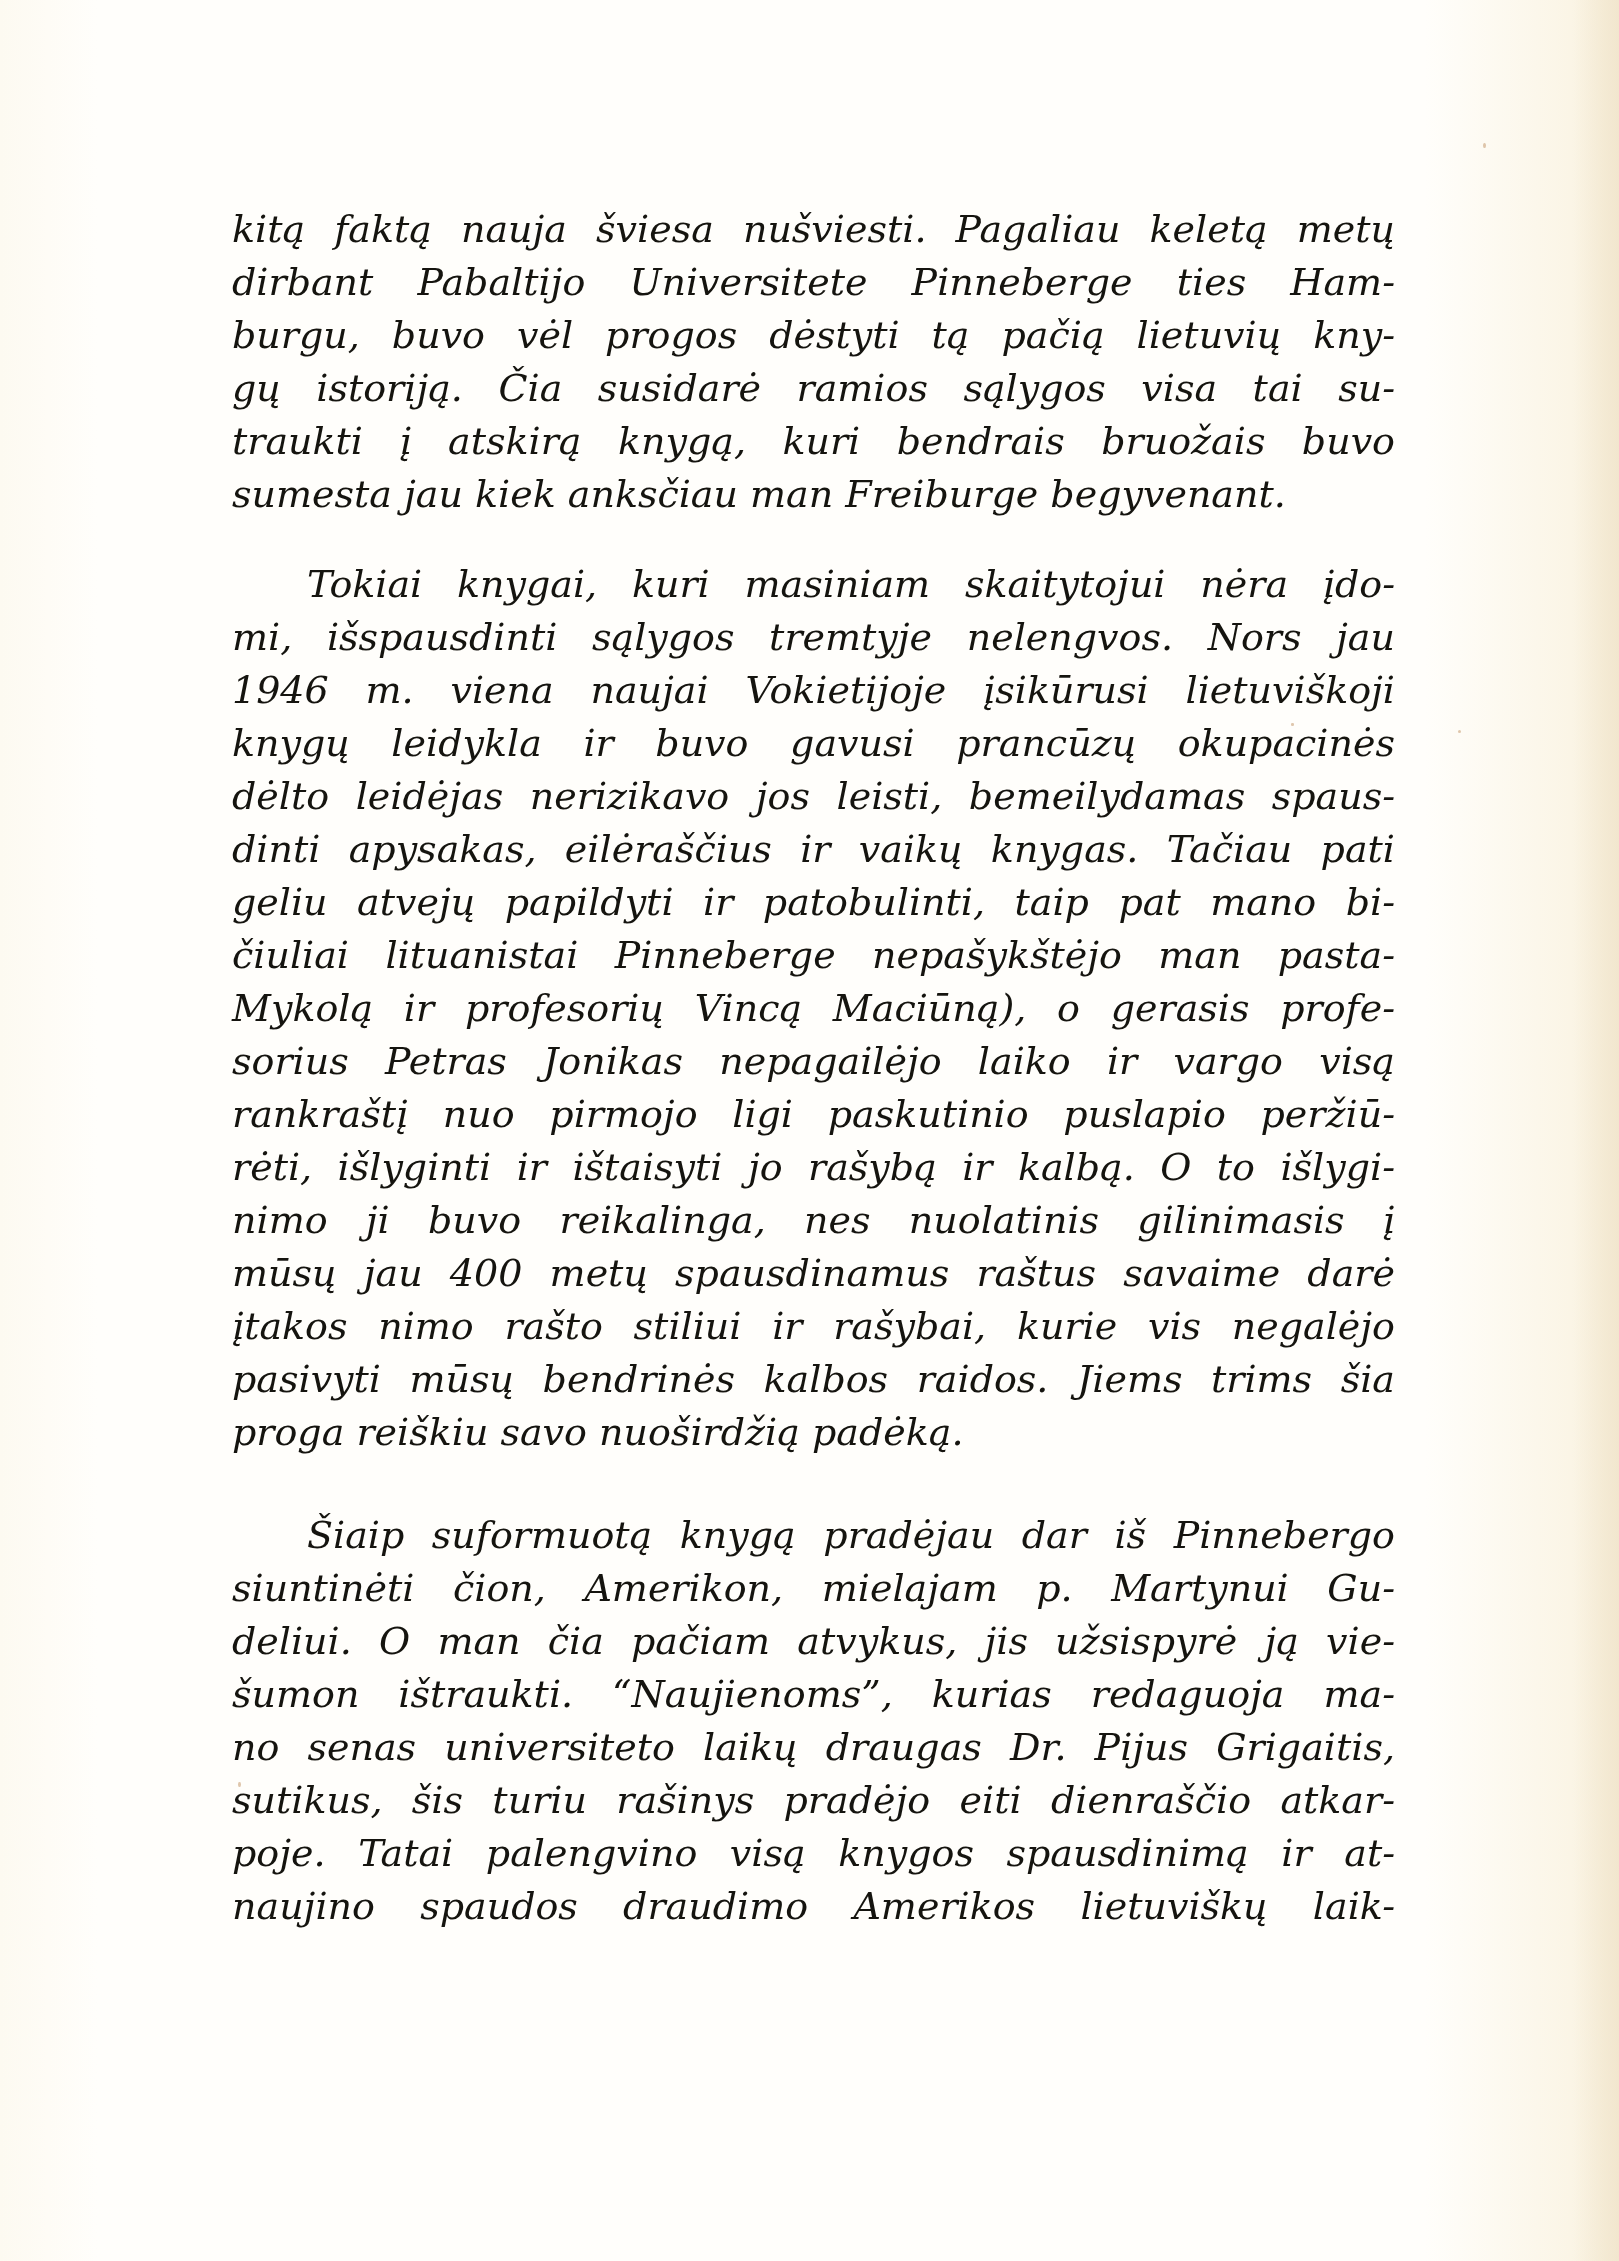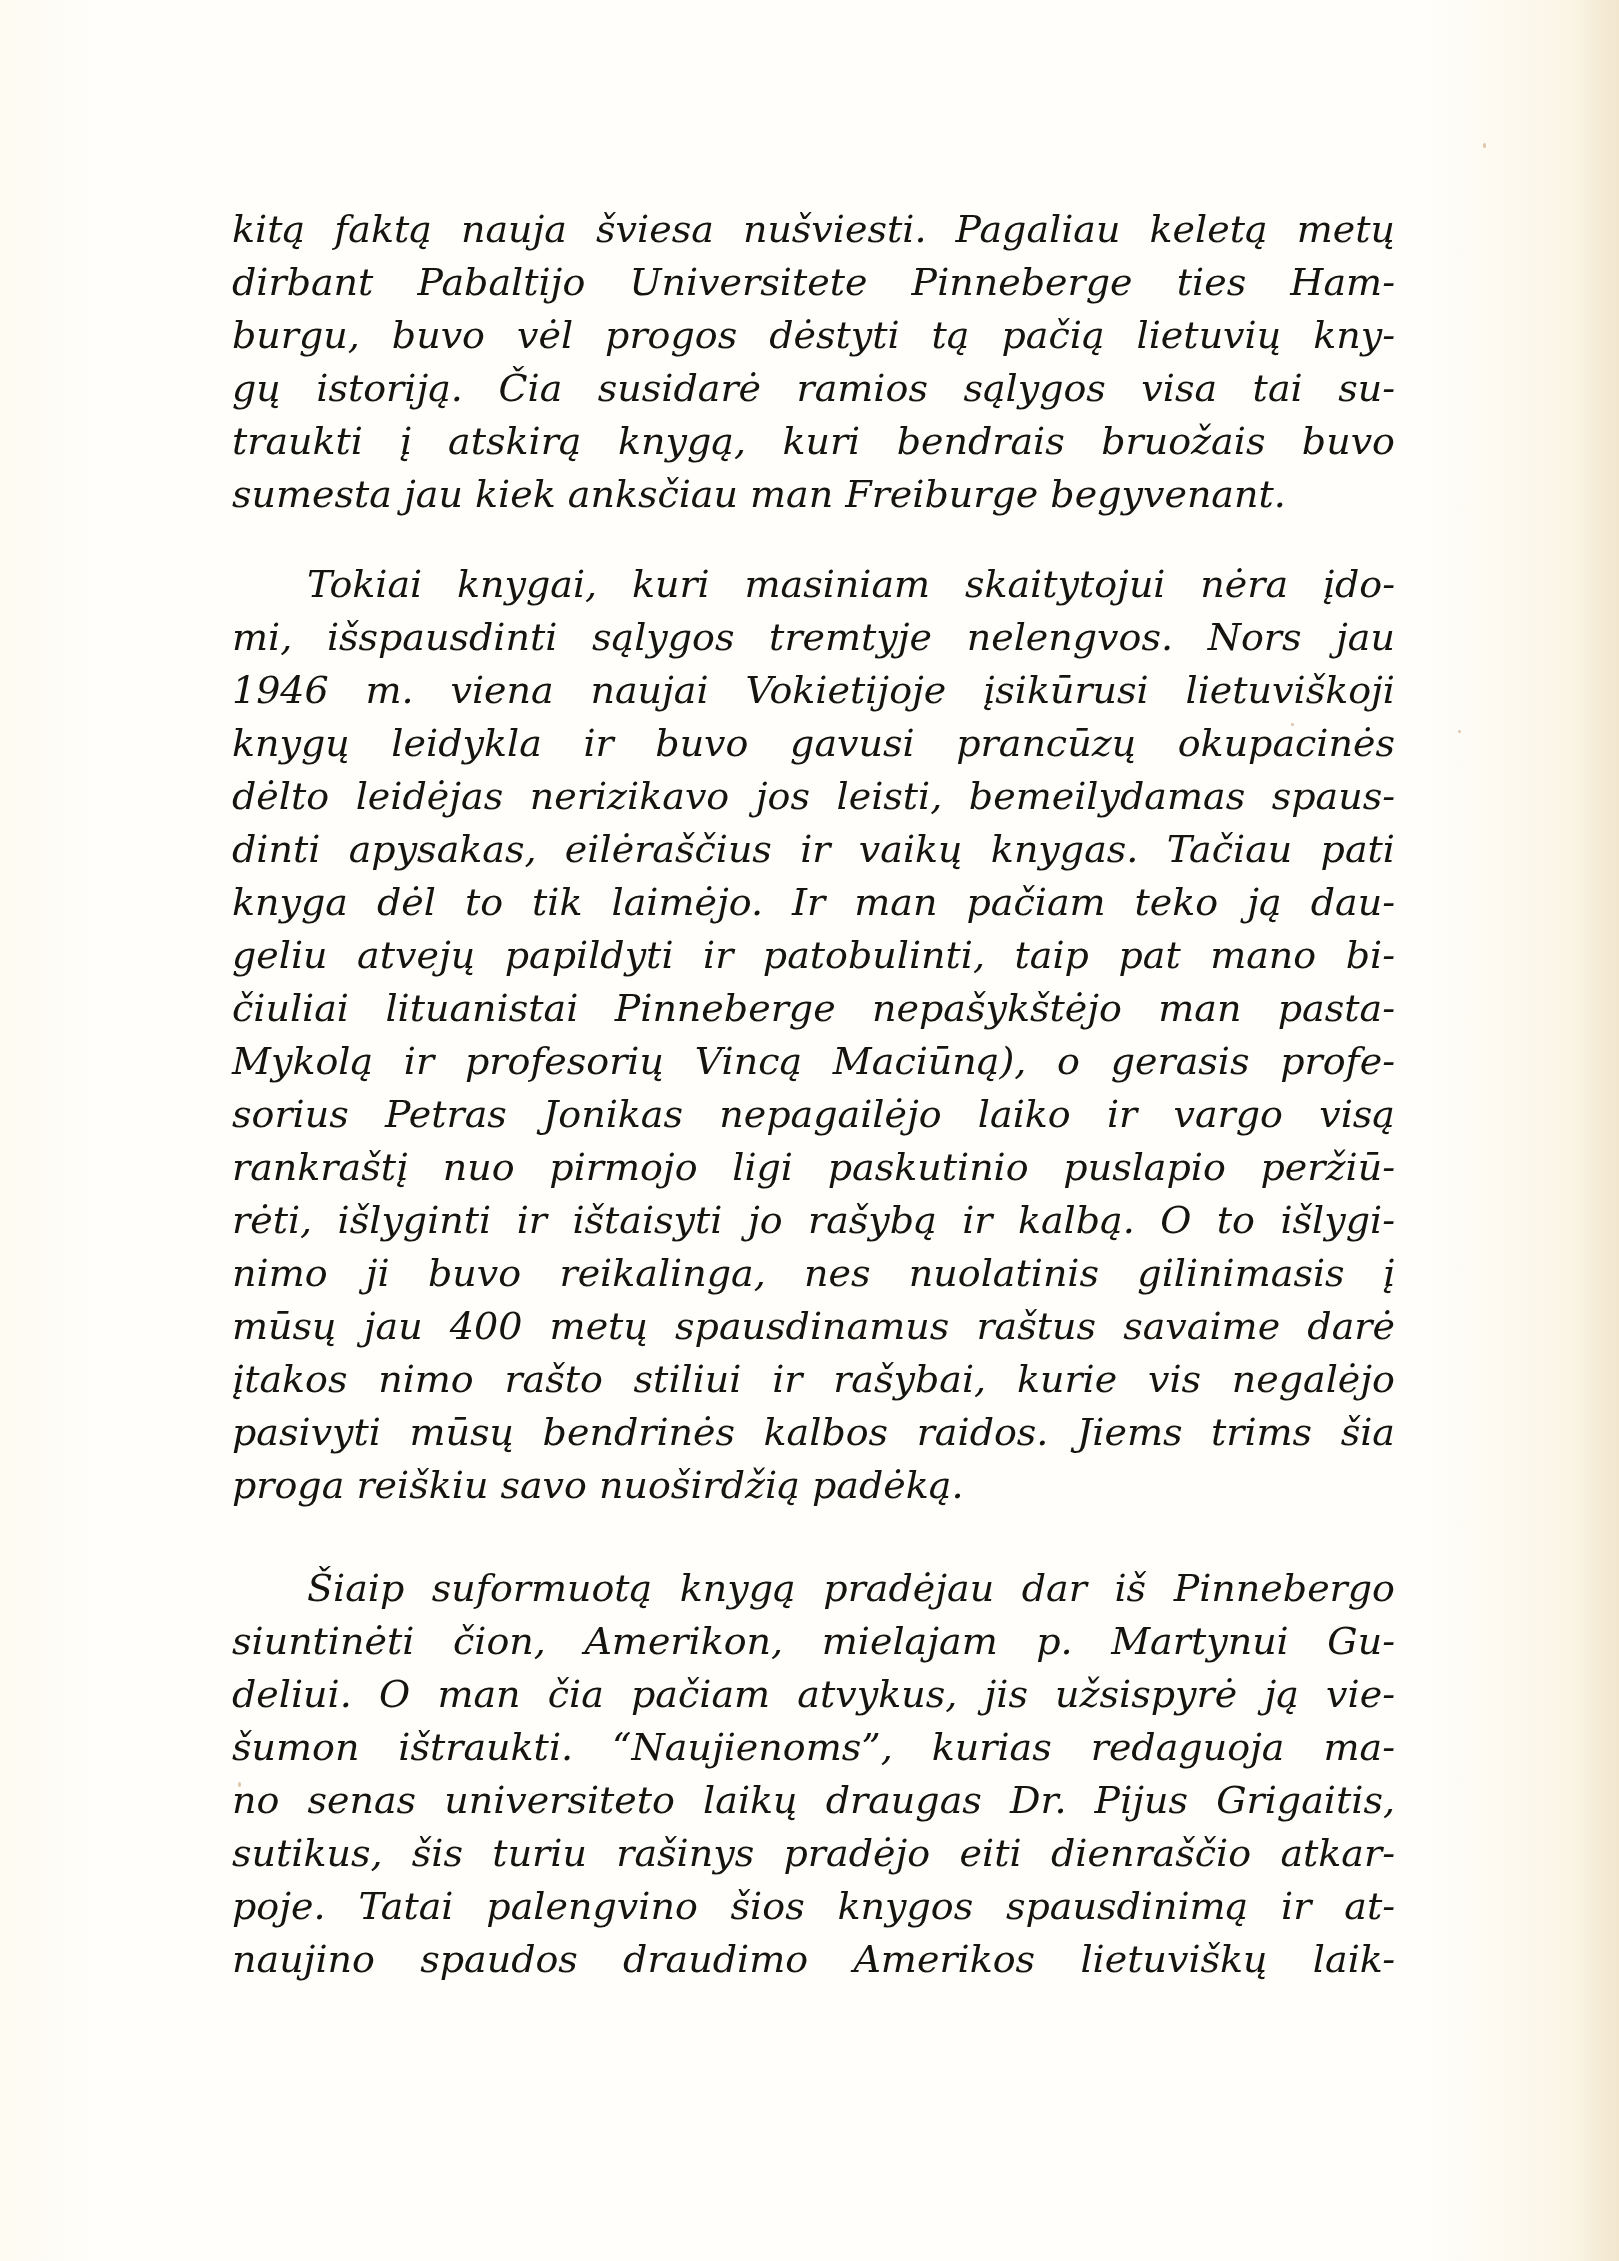--- a/index.html
+++ b/index.html
@@ -83,42 +83,41 @@
       <span class="line last">sumesta jau kiek anksčiau man Freiburge begyvenant.</span>
     </div>
 
     <div class="para p2">
       <span class="line indent">Tokiai knygai, kuri masiniam skaitytojui nėra įdo-</span>
       <span class="line">mi, išspausdinti sąlygos tremtyje nelengvos. Nors jau</span>
       <span class="line">1946 m. viena naujai Vokietijoje įsikūrusi lietuviškoji</span>
       <span class="line">knygų leidykla ir buvo gavusi prancūzų okupacinės</span>
       <span class="line">dėlto leidėjas nerizikavo jos leisti, bemeilydamas spaus-</span>
       <span class="line">dinti apysakas, eilėraščius ir vaikų knygas. Tačiau pati</span>
-      <span class="line">knyga dėl to tik laimėjo. Ir man pačiam teko ją dau-</span>
       <span class="line">geliu atvejų papildyti ir patobulinti, taip pat mano bi-</span>
       <span class="line">čiuliai lituanistai Pinneberge nepašykštėjo man pasta-</span>
       <span class="line">Mykolą ir profesorių Vincą Maciūną), o gerasis profe-</span>
       <span class="line">sorius Petras Jonikas nepagailėjo laiko ir vargo visą</span>
       <span class="line">rankraštį nuo pirmojo ligi paskutinio puslapio peržiū-</span>
       <span class="line">rėti, išlyginti ir ištaisyti jo rašybą ir kalbą. O to išlygi-</span>
       <span class="line">nimo ji buvo reikalinga, nes nuolatinis gilinimasis į</span>
       <span class="line">mūsų jau 400 metų spausdinamus raštus savaime darė</span>
       <span class="line">įtakos nimo rašto stiliui ir rašybai, kurie vis negalėjo</span>
       <span class="line">pasivyti mūsų bendrinės kalbos raidos. Jiems trims šia</span>
       <span class="line last">proga reiškiu savo nuoširdžią padėką.</span>
     </div>
 
     <div class="para p3">
       <span class="line indent">Šiaip suformuotą knygą pradėjau dar iš Pinnebergo</span>
       <span class="line">siuntinėti čion, Amerikon, mielajam p. Martynui Gu-</span>
       <span class="line">deliui. O man čia pačiam atvykus, jis užsispyrė ją vie-</span>
       <span class="line">šumon ištraukti. “Naujienoms”, kurias redaguoja ma-</span>
       <span class="line">no senas universiteto laikų draugas Dr. Pijus Grigaitis,</span>
       <span class="line">sutikus, šis turiu rašinys pradėjo eiti dienraščio atkar-</span>
-      <span class="line">poje. Tatai palengvino šios knygos spausdinimą ir at-</span>
+      <span class="line">poje. Tatai palengvino visą knygos spausdinimą ir at-</span>
       <span class="line">naujino spaudos draudimo Amerikos lietuviškų laik-</span>
     </div>
 
   </div>
 
   <div class="speck" style="left:1483px;top:143px;width:2.5px;height:5px;"></div>
   <div class="speck" style="left:1458px;top:730px;width:3px;height:3px;"></div>
   <div class="speck" style="left:1291px;top:723px;width:2.5px;height:2.5px;"></div>
   <div class="speck" style="left:238px;top:1782px;width:2.5px;height:4.5px;"></div>
 </div>

